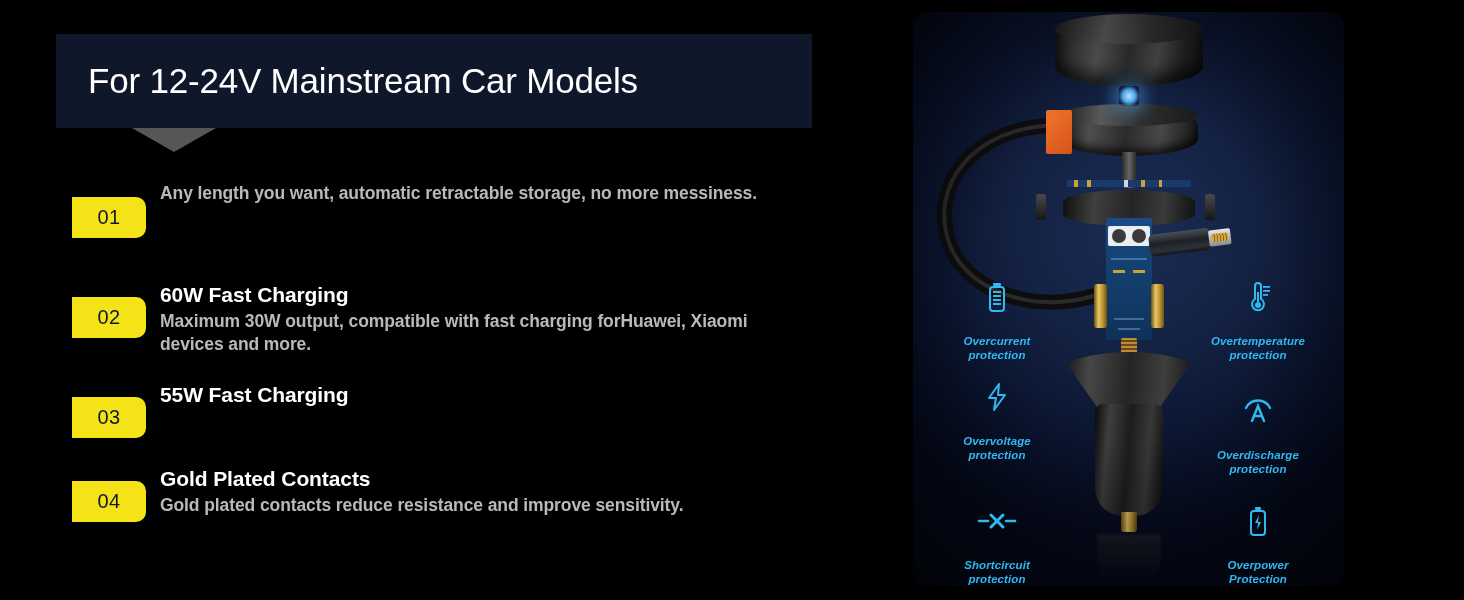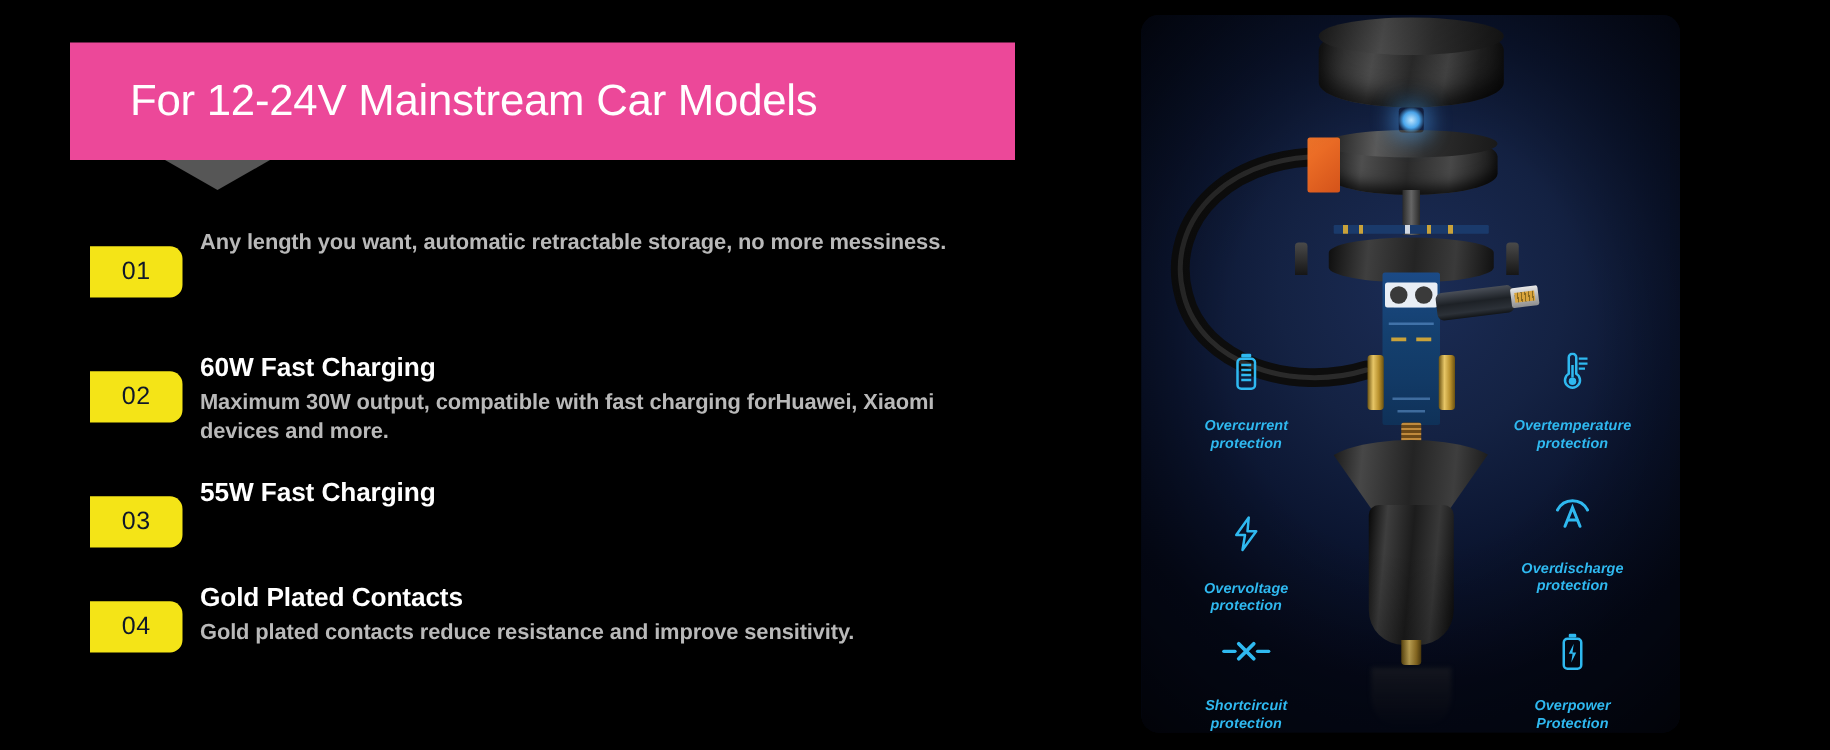--- a/index.html
+++ b/index.html
@@ -31,24 +31,24 @@
   .banner-wrap {
     position: absolute;
     left: 56px;
     top: 34px;
     width: 756px;
     height: 94px;
   }
   .banner {
     position: absolute;
     inset: 0;
-    background: #ec4899;
+    background: #0f172a;
     display: flex;
     align-items: center;
-    padding-left: 48px;
+    padding-left: 32px;
   }
   .banner-title {
     color: #ffffff;
     font-size: 35px;
     font-weight: 400;
     letter-spacing: -0.2px;
     white-space: nowrap;
   }
   .banner-tail {
     position: absolute;
@@ -424,21 +424,21 @@
   .prot-label {
     font-size: 11.5px;
     font-weight: 700;
     line-height: 14px;
     letter-spacing: 0.1px;
     white-space: pre-line;
     font-style: italic;
   }
   .prot.p0 { left: 18px;  top: 268px; }
   .prot.p1 { left: 279px; top: 268px; }
-  .prot.p2 { left: 18px;  top: 398px; }
+  .prot.p2 { left: 18px;  top: 368px; }
   .prot.p3 { left: 279px; top: 382px; }
   .prot.p4 { left: 18px;  top: 492px; }
   .prot.p5 { left: 279px; top: 492px; }
 </style>
 </head>
 <body>
 
 <div class="page">
 
   <div class="left-col">

